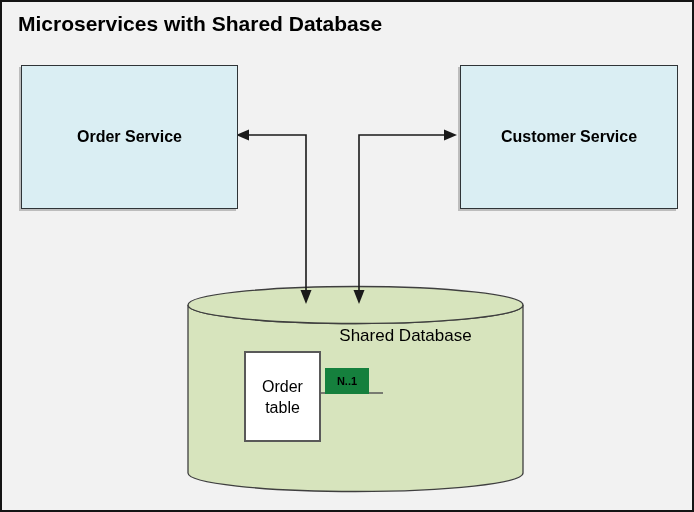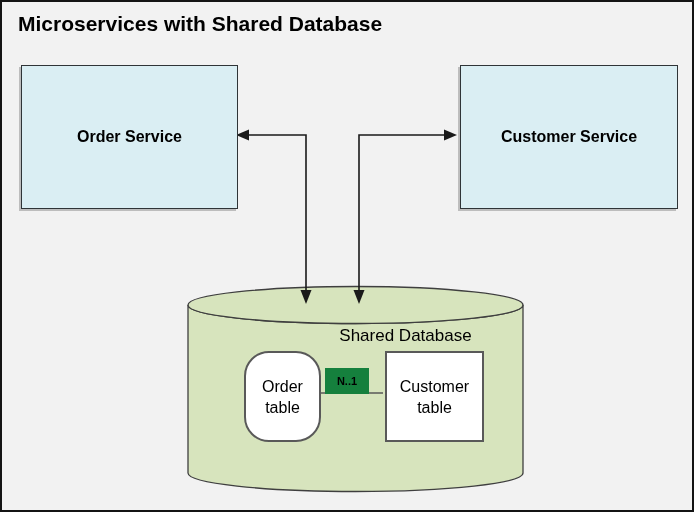--- a/index.html
+++ b/index.html
@@ -68,21 +68,21 @@
     height: 91px;
     background: #ffffff;
     border: 2px solid #595959;
     display: flex;
     align-items: center;
     justify-content: center;
     text-align: center;
     font-size: 16px;
     line-height: 21px;
   }
-  .table-box.order-table    { left: 242px; width: 77px; border-radius: 25px; }
+  .table-box.order-table    { left: 242px; width: 77px; }
   .table-box.customer-table { left: 383px; width: 99px; }
 
   .relation-label {
     position: absolute;
     left: 323px;
     top: 366px;
     width: 44px;
     height: 26px;
     background: #15803d;
     display: flex;
@@ -121,19 +121,16 @@
   </div>
   <div class="service-box customer">
     <span>Customer Service</span>
   </div>
 
   <div class="db-label">Shared Database</div>
 
   <div class="table-box order-table">
     <span>Order table</span>
   </div>
-  <div class="table-box customer-table">
-    <span>Customer table</span>
-  </div>
 
   <div class="relation-label">N..1</div>
 
 </div>
 
 </body></html>

